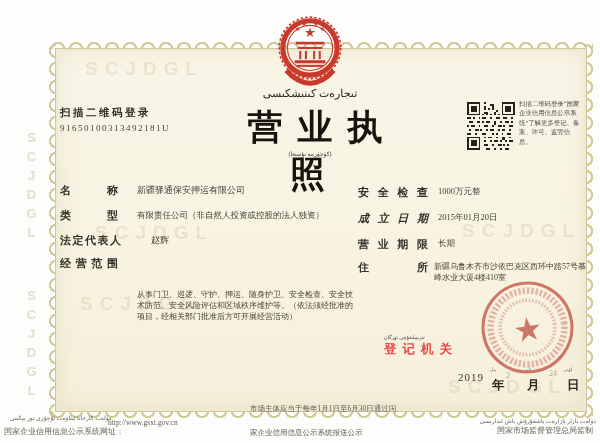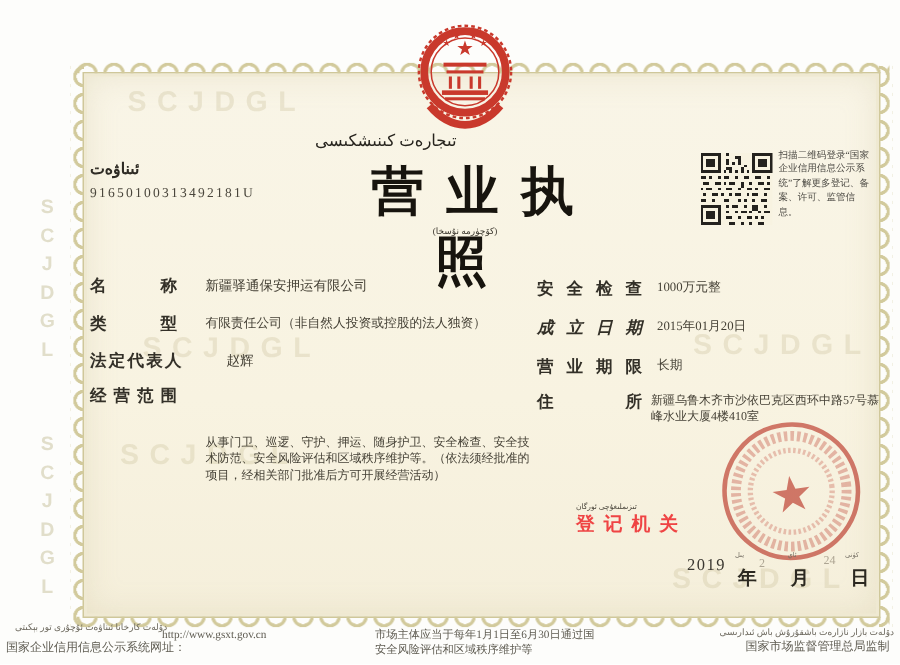--- a/index.html
+++ b/index.html
@@ -26,21 +26,21 @@
   
   .wm{position:absolute;font-family:"Liberation Sans",sans-serif;font-weight:700;
       color:rgba(198,190,148,.30);letter-spacing:7px;font-size:19px;pointer-events:none;}
   .wmv{position:absolute;font-family:"Liberation Sans",sans-serif;font-weight:700;
       color:rgba(203,196,162,.55);font-size:13px;writing-mode:vertical-lr;text-orientation:upright;
       letter-spacing:4px;pointer-events:none;}
   
   .cc-label{left:60px;top:106px;font-family:"Liberation Sans",sans-serif;font-weight:700;
             font-size:10.5px;letter-spacing:2.5px;color:#2e2b24;}
   .cc-code{left:60px;top:123px;font-size:9px;letter-spacing:1.5px;color:#4a463c;}
-  .uy-title{left:210px;top:87px;width:200px;text-align:left;font-size:11px;color:#26231d;direction:rtl;}
+  .uy-title{left:210px;top:87px;width:200px;text-align:center;font-size:11px;color:#26231d;direction:rtl;}
   .doc-title{left:220px;top:104px;width:190px;text-align:center;font-size:35px;font-weight:700;
              letter-spacing:15px;text-indent:15px;color:#17140e;font-family:"Liberation Serif",serif;}
   .copy-uy{left:250px;top:150px;width:120px;text-align:center;font-size:6px;color:#3a362d;direction:rtl;}
   .copy-line{left:240px;top:156px;width:140px;text-align:center;font-size:13.5px;font-weight:600;color:#211e17;}
   .copy-line sup{font-size:8px;font-weight:400;}
   
   .qr{left:467px;top:101px;width:48px;height:50px;}
   .qr-cap{left:519px;top:99px;width:62px;font-size:6.4px;line-height:9.4px;color:#4c4a44;text-align:left;}
   
   .flabel{position:absolute;font-family:"Liberation Sans",sans-serif;font-weight:700;
@@ -110,21 +110,21 @@
         <rect x="27" y="40" width="2" height="8"></rect>
         <rect x="35" y="40" width="2" height="8"></rect>
         <rect x="40.5" y="40" width="2" height="8"></rect>
         <rect x="17" y="49" width="30" height="3"></rect>
         <rect x="19" y="53.5" width="26" height="2"></rect>
       </g>
       <path d="M9 59 Q19 71 32 71.5 Q45 71 55 59" stroke="#c9392c" stroke-width="5" fill="none"></path>
     </svg>
   </div>
 
-  <div class="abs cc-label">ئىناۋەت</div>
+  <div class="abs cc-label">扫描二维码登录</div>
   <div class="abs cc-code">91650100313492181U</div>
 
   <div class="abs uy-title">تىجارەت كىنىشكىسى</div>
   <div class="abs doc-title">营业执照</div>
   <div class="abs copy-uy">(كۆچۈرمە نۇسخا)</div>
 
   <div class="abs qr">
     <svg width="48" height="50" viewBox="0 0 25 25" shape-rendering="crispEdges">
       <rect x="0" y="0" width="25" height="25" fill="#f8f3e1"></rect>
       <g fill="#24221e">
@@ -188,19 +188,19 @@
   <div class="duy" style="left:516px;">ئاي</div>
   <div class="du" style="left:527px;">月</div>
   <div class="faint-d" style="left:549px;top:369px;">24</div>
   <div class="duy" style="left:556px;">كۈنى</div>
   <div class="du" style="left:567px;">日</div>
 
   <div class="abs ft ft-uy" style="left:10px;top:414px;width:110px;text-align:left;">دۆلەت كارخانا ئىناۋەت ئۇچۇرى تور بېكىتى</div>
   <div class="abs ft" style="left:108px;top:418px;font-size:7.5px;">http://www.gsxt.gov.cn</div>
   <div class="abs ft" style="left:4px;top:426px;font-size:8px;">国家企业信用信息公示系统网址：</div>
 
-  <div class="abs ft" style="left:250px;top:418px;font-size:7.5px;">市场主体应当于每年1月1日至6月30日通过国</div>
-  <div class="abs ft" style="left:250px;top:428px;font-size:7.5px;">安全风险评估和区域秩序维护等</div>
+  <div class="abs ft" style="left:250px;top:404px;font-size:7.5px;">市场主体应当于每年1月1日至6月30日通过国</div>
+  <div class="abs ft" style="left:250px;top:428px;font-size:7.5px;">家企业信用信息公示系统报送公示</div>
 
   <div class="abs ft ft-uy" style="left:470px;top:417px;width:126px;text-align:right;">دۆلەت بازار نازارەت باشقۇرۇش باش ئىدارىسى</div>
   <div class="abs ft" style="left:497px;top:425px;font-size:8px;">国家市场监督管理总局监制</div>
 
 </div>
 
 </body></html>

